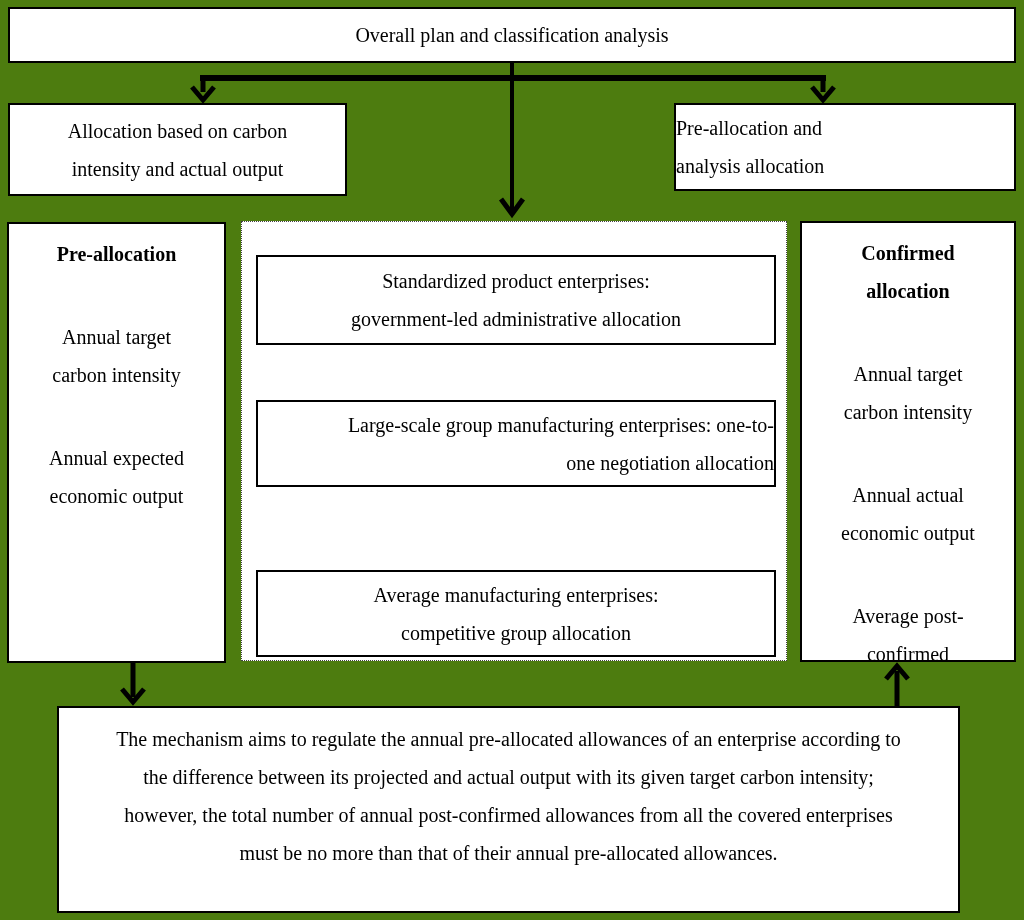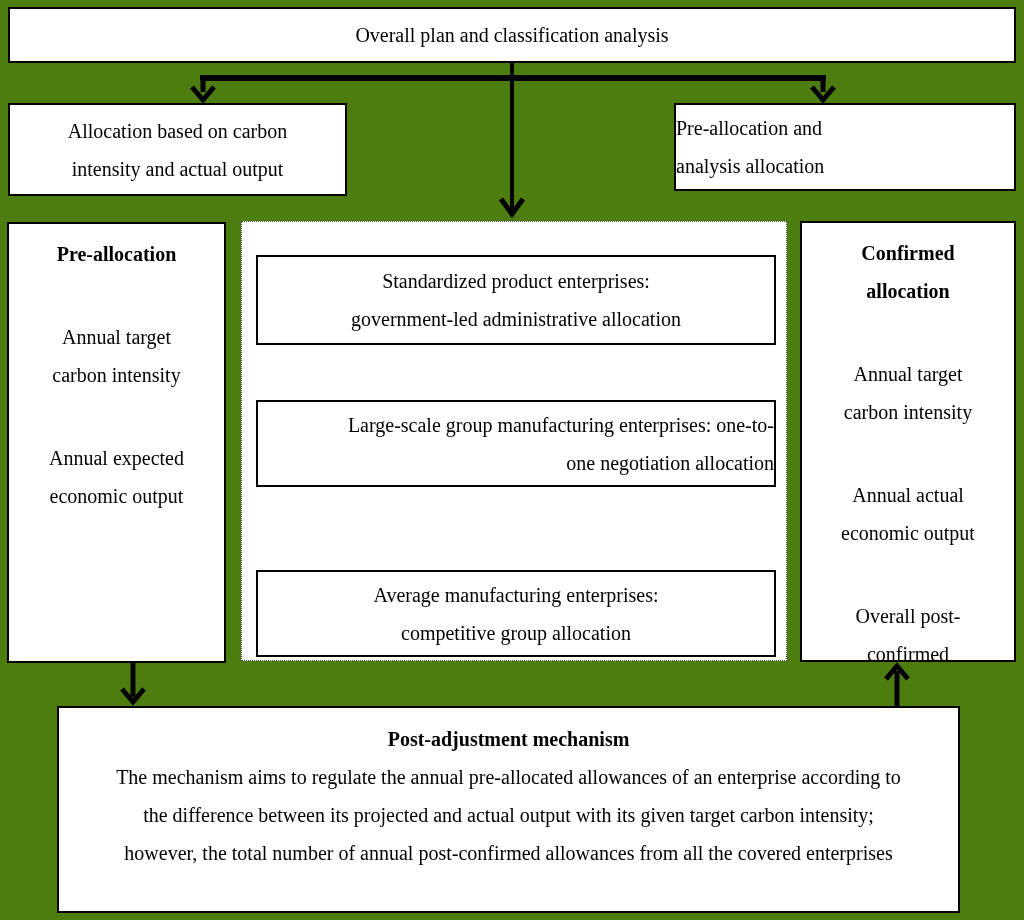--- a/index.html
+++ b/index.html
@@ -95,30 +95,30 @@
     <div class="line bold">allocation</div>
     <div class="panel-item">
       <div class="line">Annual target</div>
       <div class="line">carbon intensity</div>
     </div>
     <div class="panel-item">
       <div class="line">Annual actual</div>
       <div class="line">economic output</div>
     </div>
     <div class="panel-item">
-      <div class="line">Overall post-</div>
+      <div class="line">Average post-</div>
       <div class="line">confirmed</div>
     </div>
   </div>
 
   <div class="box bottom-box">
-    <div class="line bold">Post-adjustment mechanism</div>
     <div class="line">The mechanism aims to regulate the annual pre-allocated allowances of an enterprise according to</div>
     <div class="line">the difference between its projected and actual output with its given target carbon intensity;</div>
     <div class="line">however, the total number of annual post-confirmed allowances from all the covered enterprises</div>
+    <div class="line">must be no more than that of their annual pre-allocated allowances.</div>
   </div>
 
   <svg class="arrows" viewBox="0 0 1024 920" xmlns="http://www.w3.org/2000/svg">
     <g stroke="#000000" fill="none" stroke-linejoin="miter">
 
       <g>
         <line x1="512" y1="63" x2="512" y2="211" stroke-width="4"></line>
         <polyline points="501,199 512,214 523,199" stroke-width="5"></polyline>
       </g>
 

